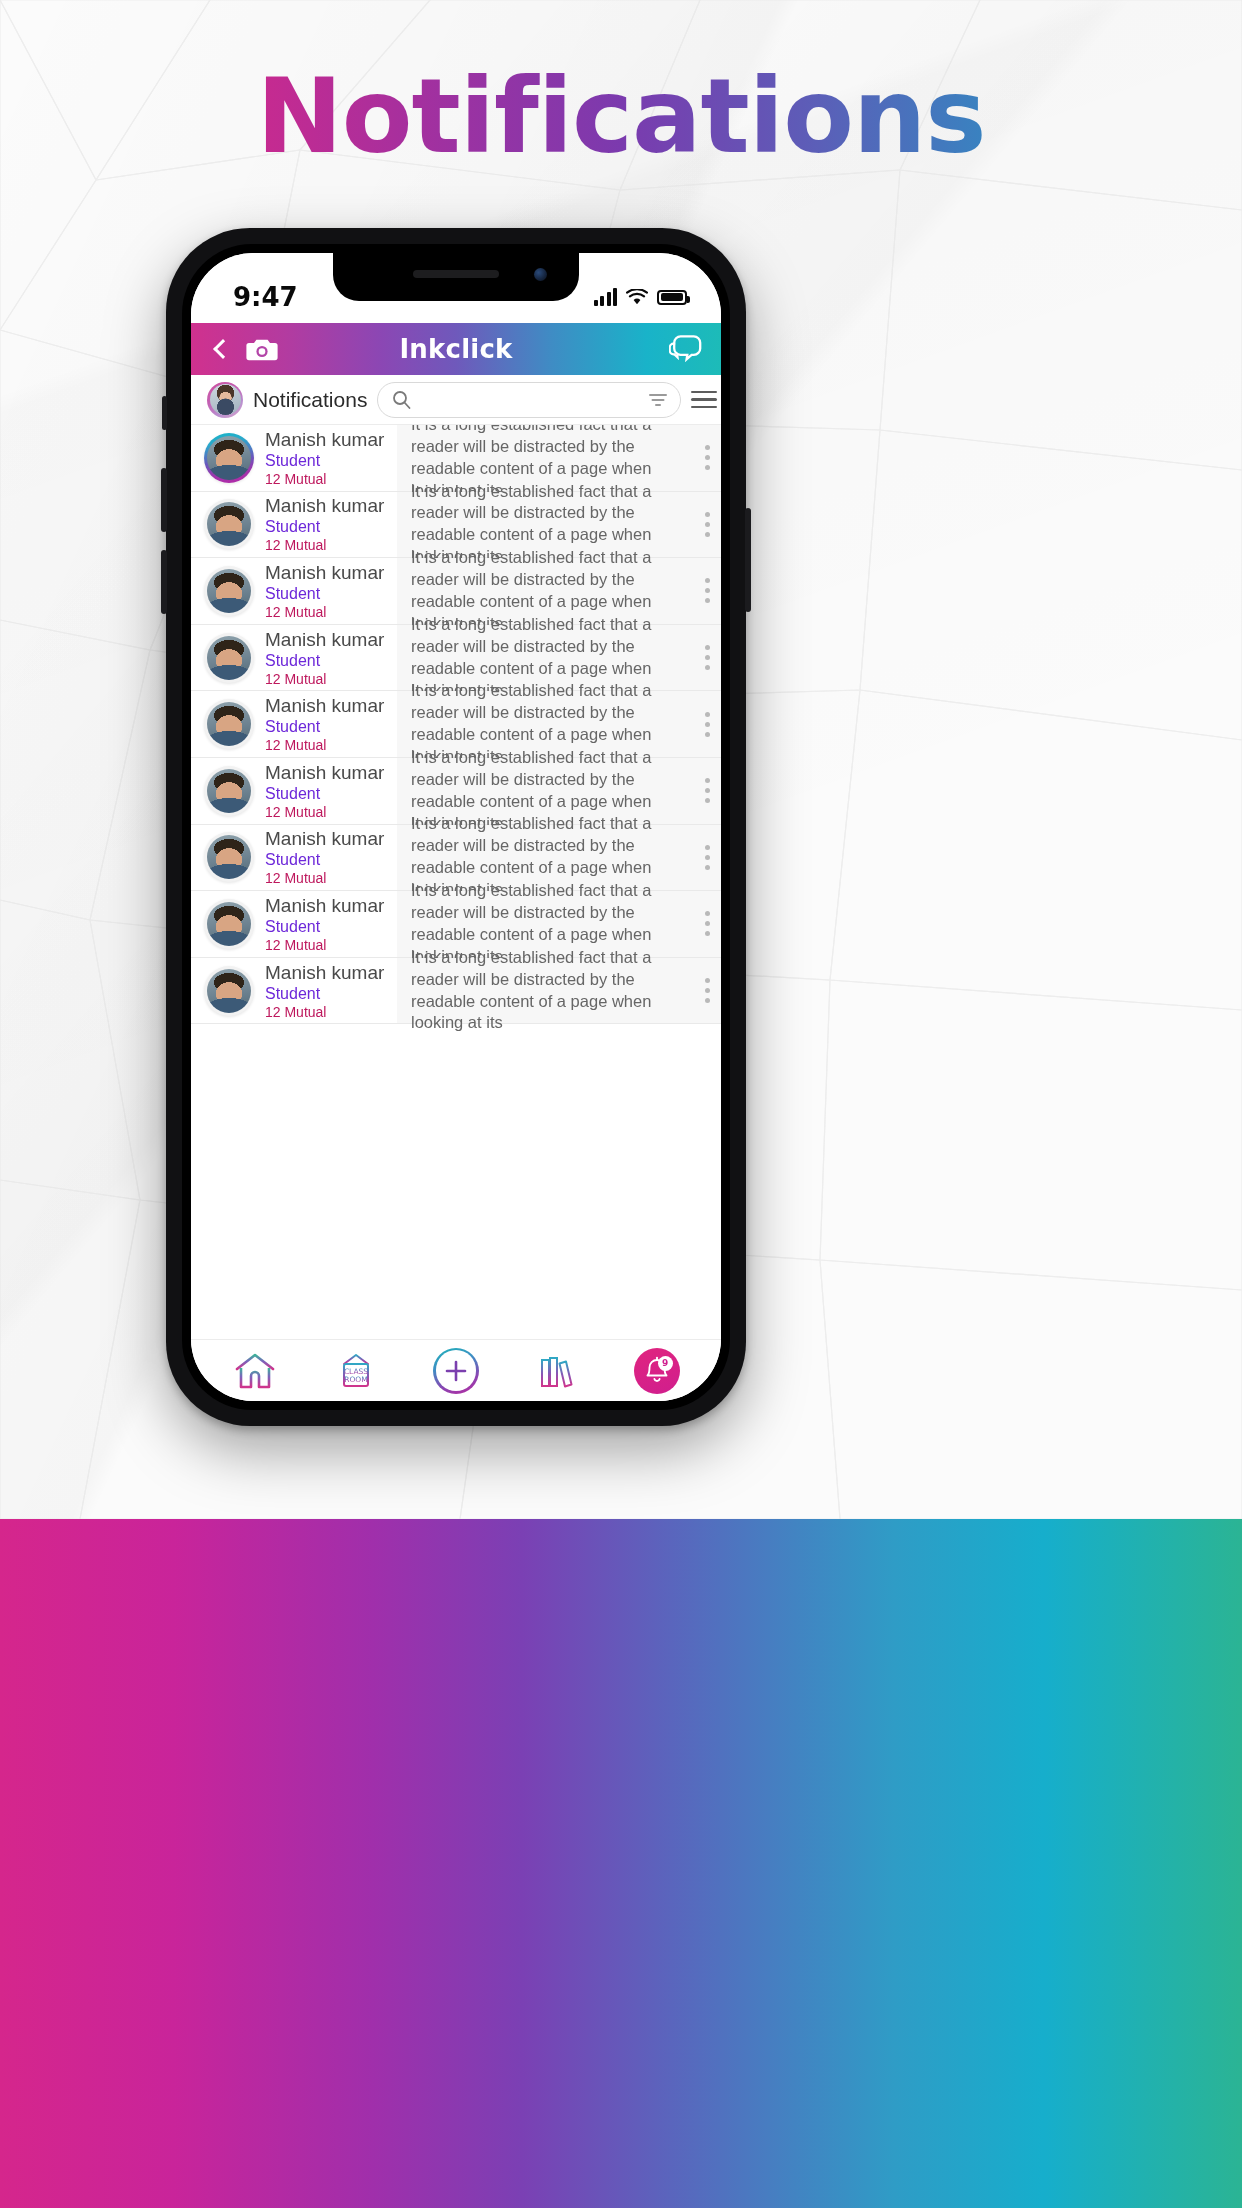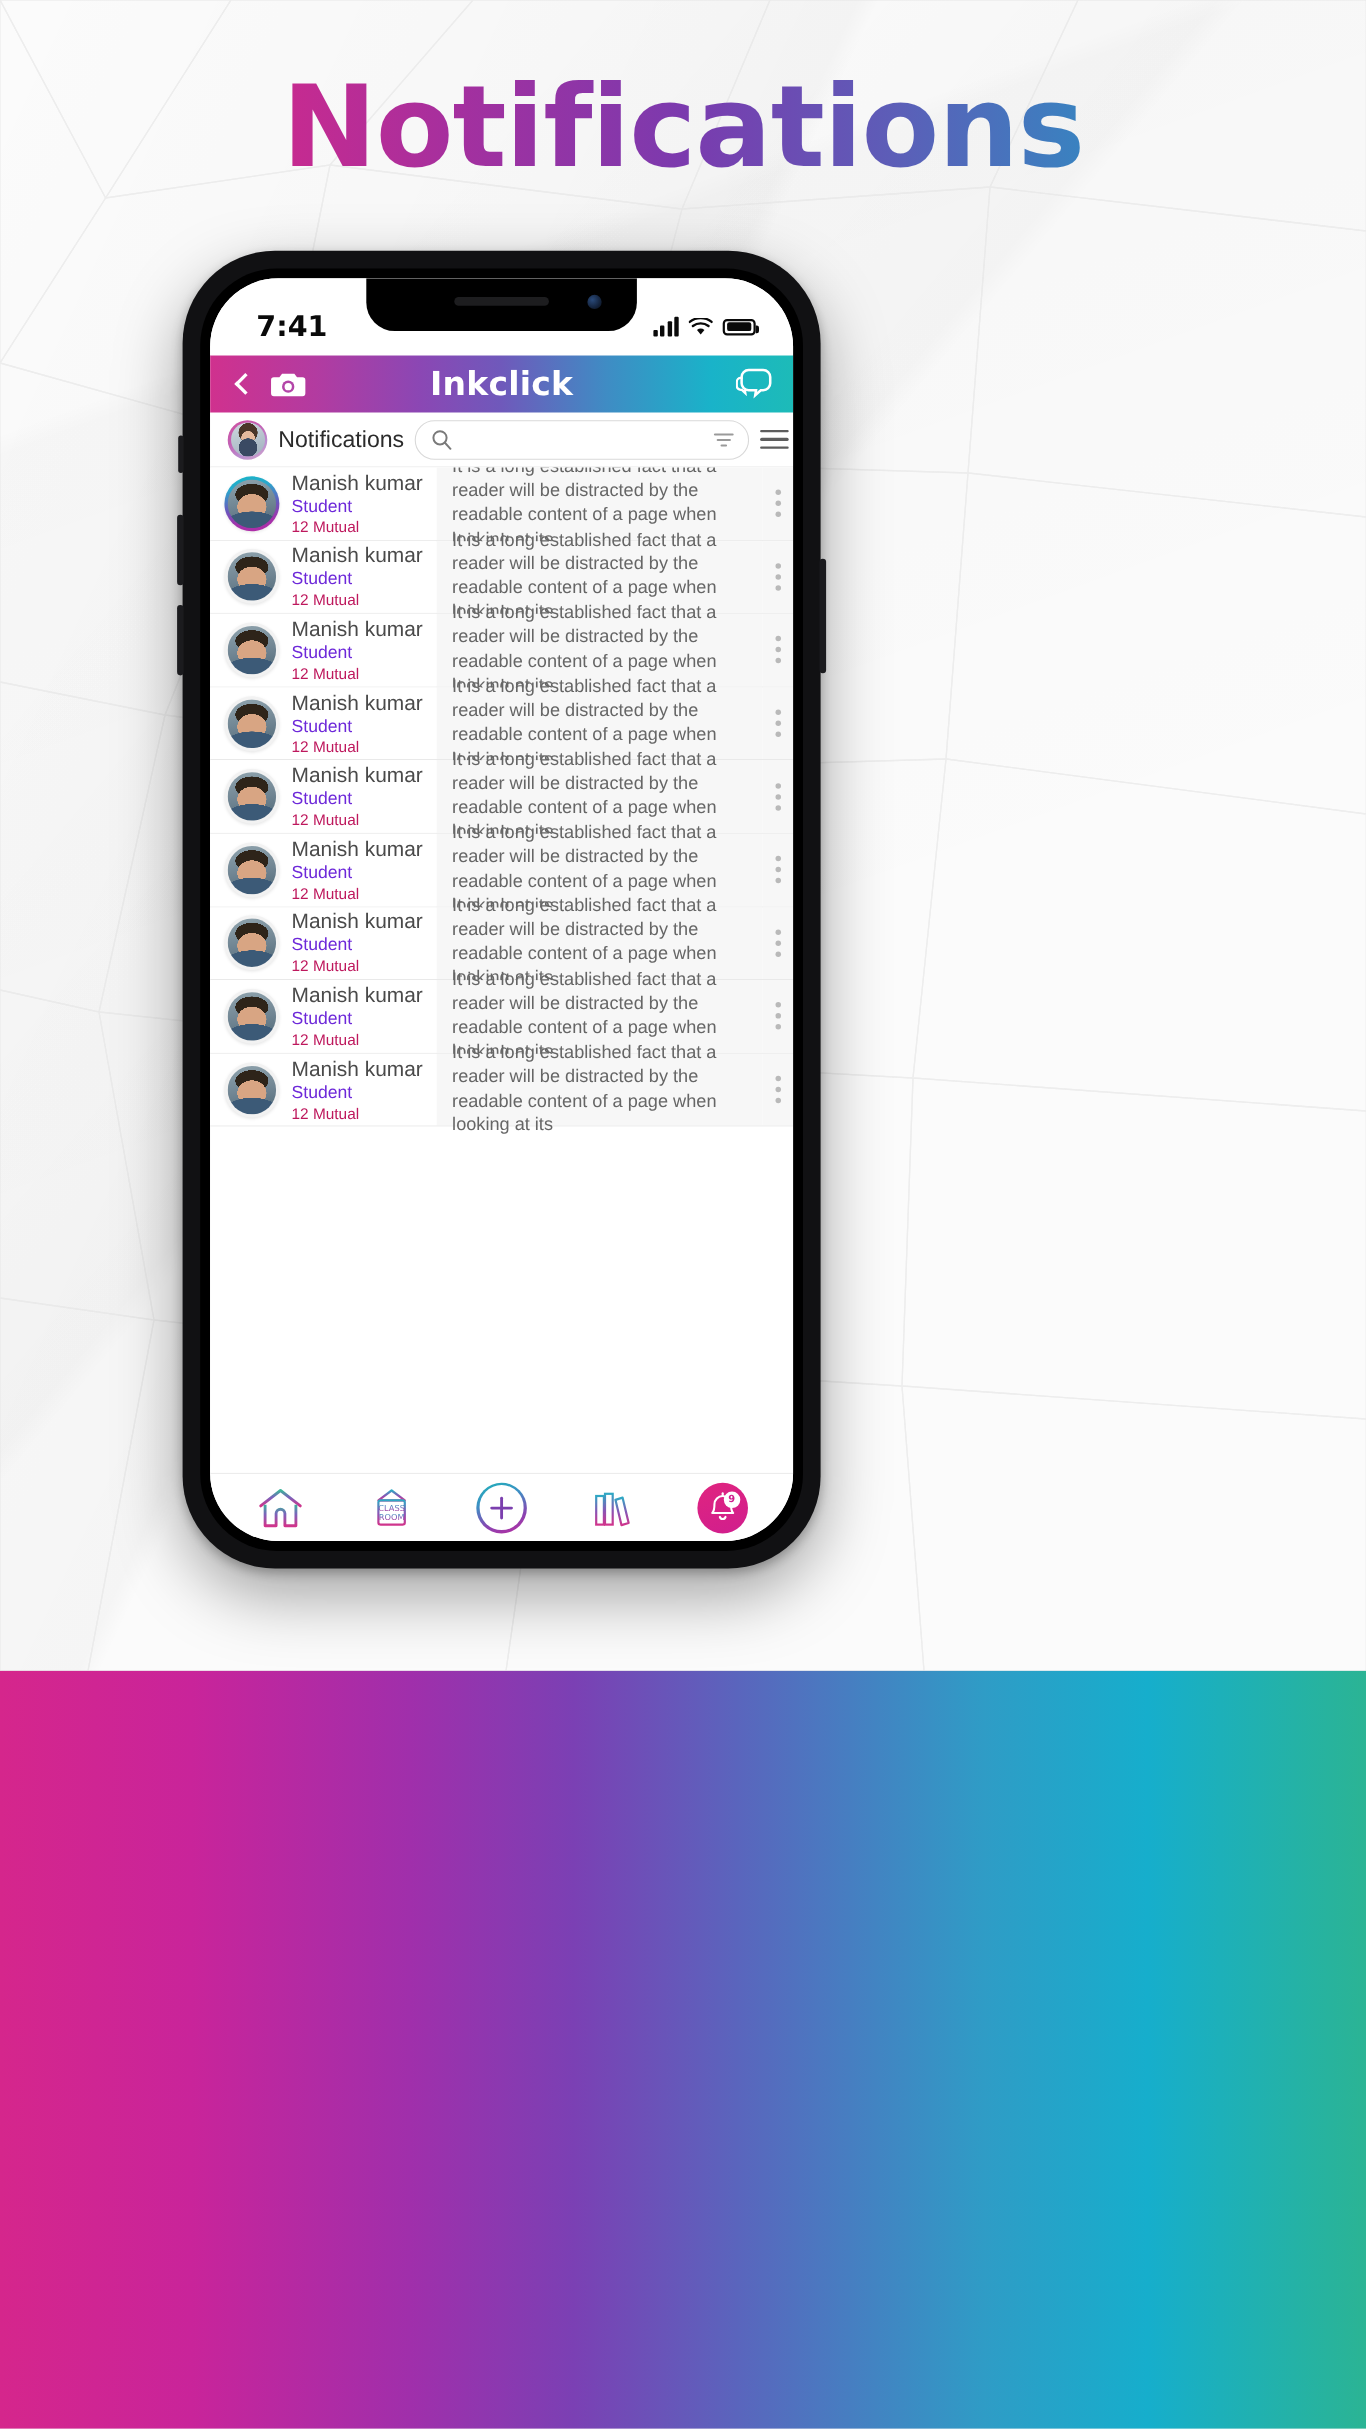--- a/index.html
+++ b/index.html
@@ -112,21 +112,21 @@
   }
   #back-chevron { width:22px; height:22px; position:relative; flex:0 0 auto; }
   #back-chevron::before {
     content:""; position:absolute; left:7px; top:4px;
     width:11px; height:11px; border-left:3px solid #fff; border-bottom:3px solid #fff;
     transform:rotate(45deg);
   }
   #camera-icon { margin-left:14px; width:34px; height:27px; position:relative; }
   #app-title {
     position:absolute; left:0; right:0; text-align:center;
-    font-size:30px; font-weight:bold; color:#fff;
+    font-size:26px; font-weight:bold; color:#fff;
     font-family:"DejaVu Sans", sans-serif; letter-spacing:.2px;
     pointer-events:none;
   }
   #chat-icon { margin-left:auto; width:34px; height:30px; position:relative; z-index:2; }
 
   
   #searchrow {
     height:50px; background:#fff; display:flex; align-items:center;
     padding:0 14px 0 16px; gap:10px;
     border-bottom:1px solid #ececec;
@@ -277,21 +277,21 @@
 
   <div id="phone-inner">
     <div id="screen">
 
       <div id="notch">
         <div id="notch-speaker"></div>
         <div id="notch-cam"></div>
       </div>
 
       <div id="statusbar">
-        <div id="status-time">7:41</div>
+        <div id="status-time">9:47</div>
         <div id="status-icons">
           <span class="sig-bars">
               <i></i>
               <i></i>
               <i></i>
               <i></i>
             </span>
           <svg width="22" height="17" viewBox="0 0 22 17">
             <path d="M11 15.2 7.6 10.9a5.6 5.6 0 0 1 6.8 0z" fill="#0a0a0a"></path>
             <path d="M3.9 7.4a11.6 11.6 0 0 1 14.2 0" stroke="#0a0a0a" stroke-width="2.2" fill="none" stroke-linecap="round"></path>

